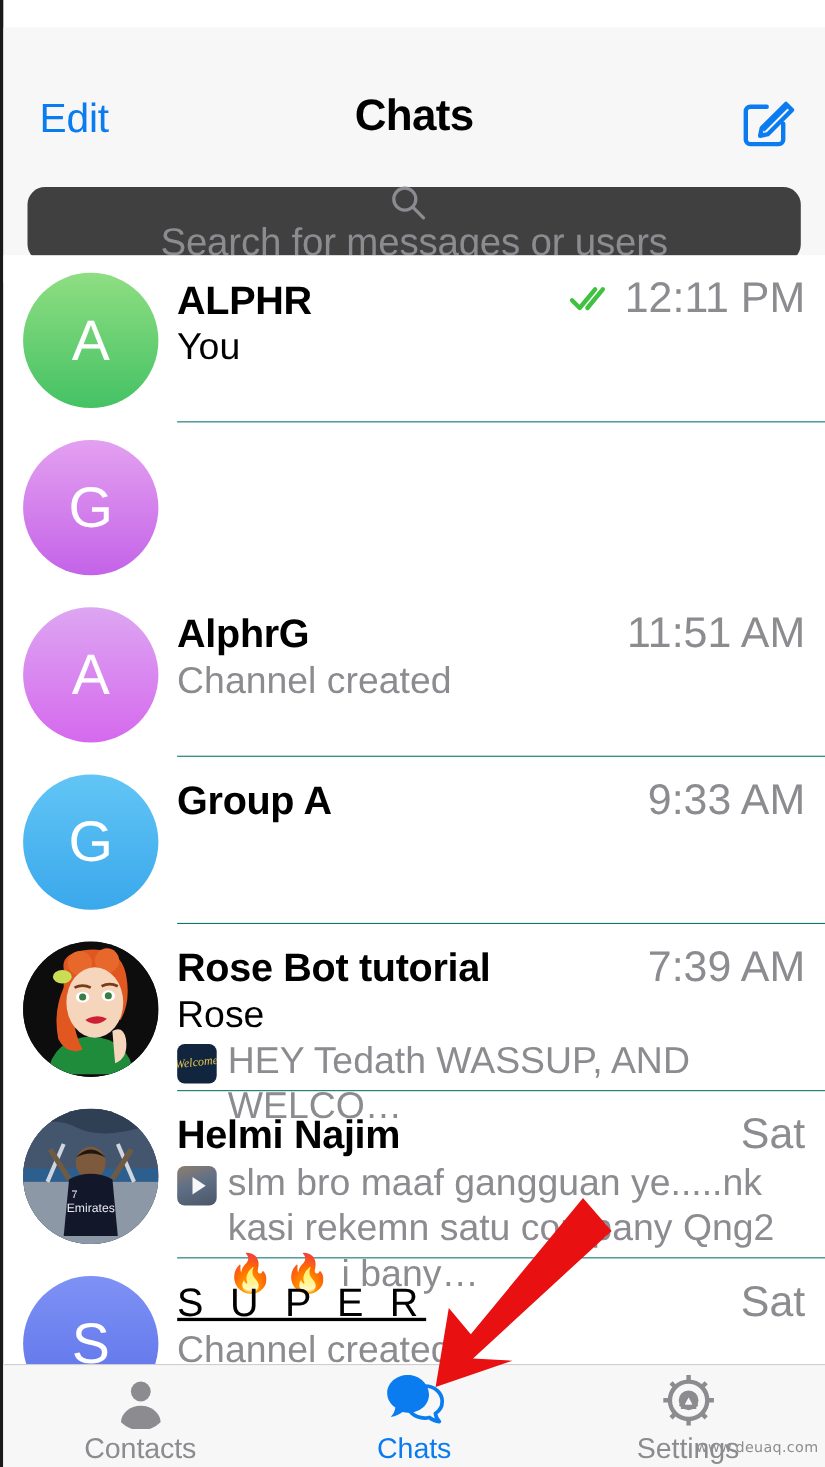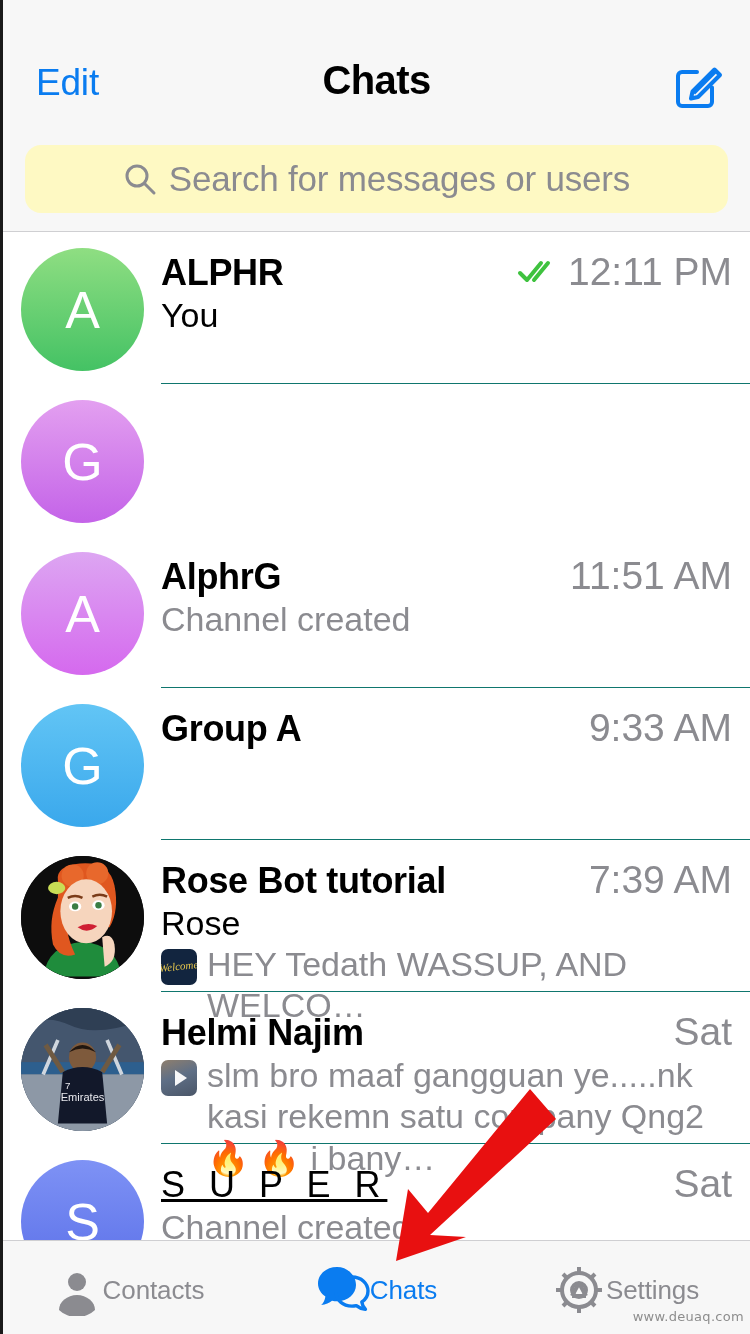--- a/index.html
+++ b/index.html
@@ -30,20 +30,21 @@
   .nav-bar {
     position: relative;
     height: 232px;
     background: #f7f7f7;
     border-bottom: 1px solid #cfcfd2;
   }
 
   .nav-top {
     position: relative;
     height: 124px;
+    margin-top: 25px;
   }
 
   .edit-button {
     position: absolute;
     left: 33px;
     top: 62px;
     font-size: 37px;
     color: #0a7cf0;
     letter-spacing: -0.2px;
     cursor: pointer;
@@ -75,26 +76,27 @@
     position: absolute;
     left: 22px;
     right: 22px;
     top: 145px;
     height: 68px;
   }
 
   .search-field {
     width: 100%;
     height: 68px;
-    background: #fef9c3;
+    background: #404040;
     border-radius: 16px;
     display: flex;
     align-items: center;
     justify-content: center;
     cursor: text;
+    flex-direction: column;
   }
 
   .search-icon {
     width: 34px;
     height: 34px;
     margin-right: 12px;
     flex: 0 0 auto;
   }
 
   .search-placeholder {
@@ -258,21 +260,21 @@
     height: 94px;
     background: #f7f7f7;
     border-top: 1px solid #cfcfd2;
     display: flex;
     z-index: 5;
   }
 
   .tab {
     flex: 1 1 0;
     display: flex;
-    flex-direction: row;
+    flex-direction: column;
     align-items: center;
     justify-content: center;
     cursor: pointer;
     padding-top: 4px;
   }
 
   .tab-icon {
     height: 52px;
     display: flex;
     align-items: center;

